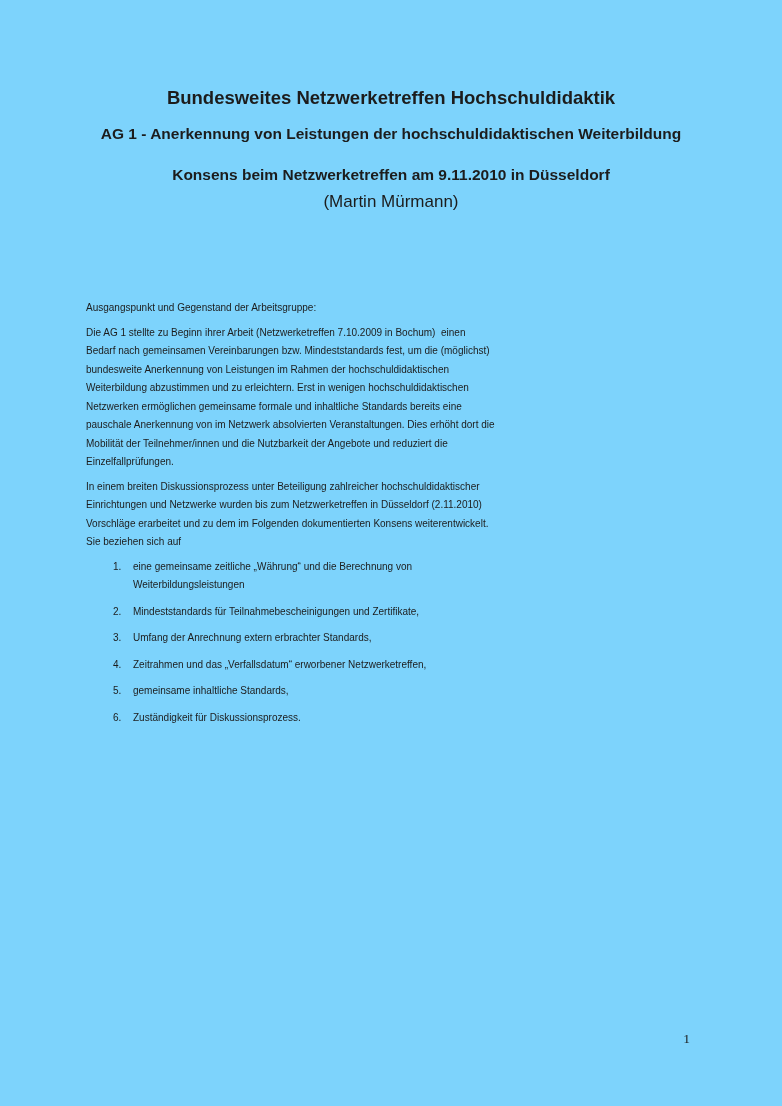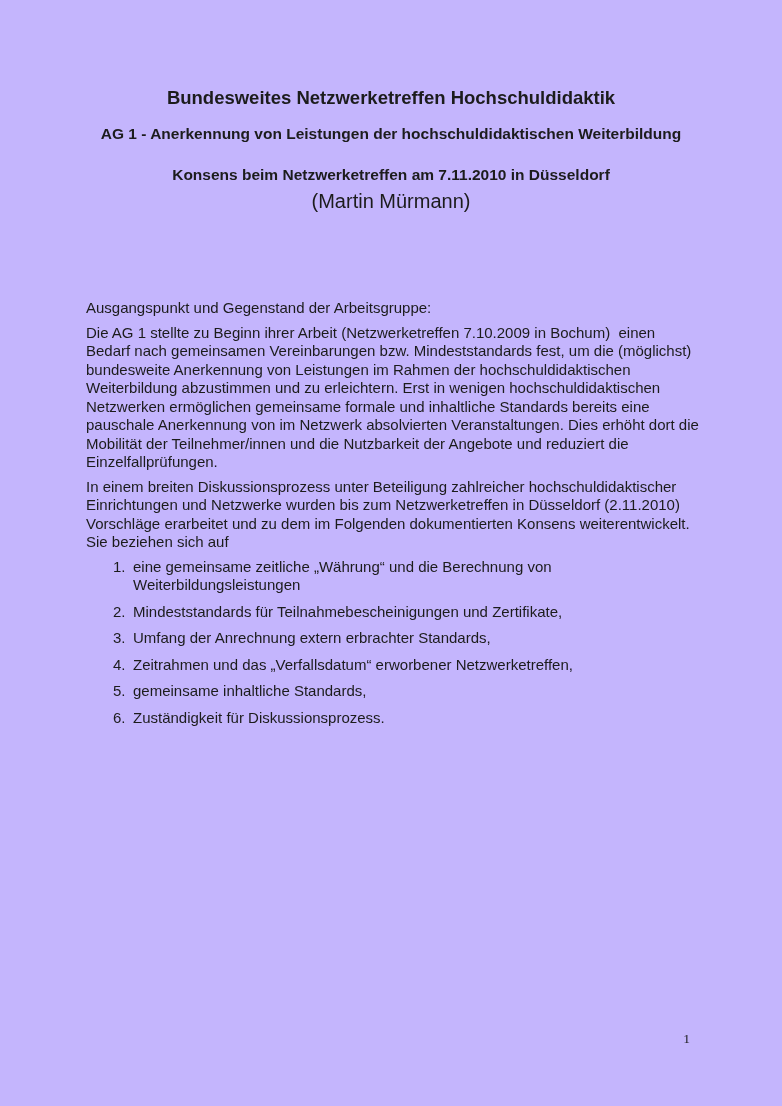--- a/index.html
+++ b/index.html
@@ -4,21 +4,21 @@
 <style>
   html, body {
     margin: 0;
     padding: 0;
     background: #ffffff;
   }
   .page {
     position: relative;
     width: 782px;
     height: 1106px;
-    background: #c4b5fd;
+    background: #7dd3fc;
     color: #1c1c1c;
     font-family: "Liberation Sans", sans-serif;
     overflow: hidden;
   }
   .header {
     padding-top: 86px;
     text-align: center;
   }
   .doc-title {
     font-size: 18.5px;
@@ -35,29 +35,29 @@
     white-space: nowrap;
   }
   .doc-session {
     font-size: 15.5px;
     line-height: 19px;
     font-weight: bold;
     margin: 22px 0 0 0;
     white-space: nowrap;
   }
   .doc-author {
-    font-size: 20px;
+    font-size: 17px;
     line-height: 19px;
     font-weight: normal;
     margin: 8px 0 0 0;
   }
   .content {
     margin: 88px 0 0 86px;
     width: 622px;
-    font-size: 15px;
+    font-size: 10px;
     line-height: 18.5px;
   }
   .para {
     margin: 0 0 6px 0;
     white-space: pre-line;
   }
   .list-row {
     display: flex;
     margin: 2px 0 8px 0;
   }
@@ -79,21 +79,21 @@
   }
 </style>
 </head>
 <body>
 
 <div class="page">
 
   <div class="header">
     <h1 class="doc-title">Bundesweites Netzwerketreffen Hochschuldidaktik</h1>
     <h2 class="doc-subtitle">AG 1 - Anerkennung von Leistungen der hochschuldidaktischen Weiterbildung</h2>
-    <h3 class="doc-session">Konsens beim Netzwerketreffen am 7.11.2010 in Düsseldorf</h3>
+    <h3 class="doc-session">Konsens beim Netzwerketreffen am 9.11.2010 in Düsseldorf</h3>
     <p class="doc-author">(Martin Mürmann)</p>
   </div>
 
   <div class="content">
     <p class="para">Ausgangspunkt und Gegenstand der Arbeitsgruppe:</p>
 
     <p class="para">Die AG 1 stellte zu Beginn ihrer Arbeit (Netzwerketreffen 7.10.2009 in Bochum)&nbsp; einen
 Bedarf nach gemeinsamen Vereinbarungen bzw. Mindeststandards fest, um die (möglichst)
 bundesweite Anerkennung von Leistungen im Rahmen der hochschuldidaktischen
 Weiterbildung abzustimmen und zu erleichtern. Erst in wenigen hochschuldidaktischen

